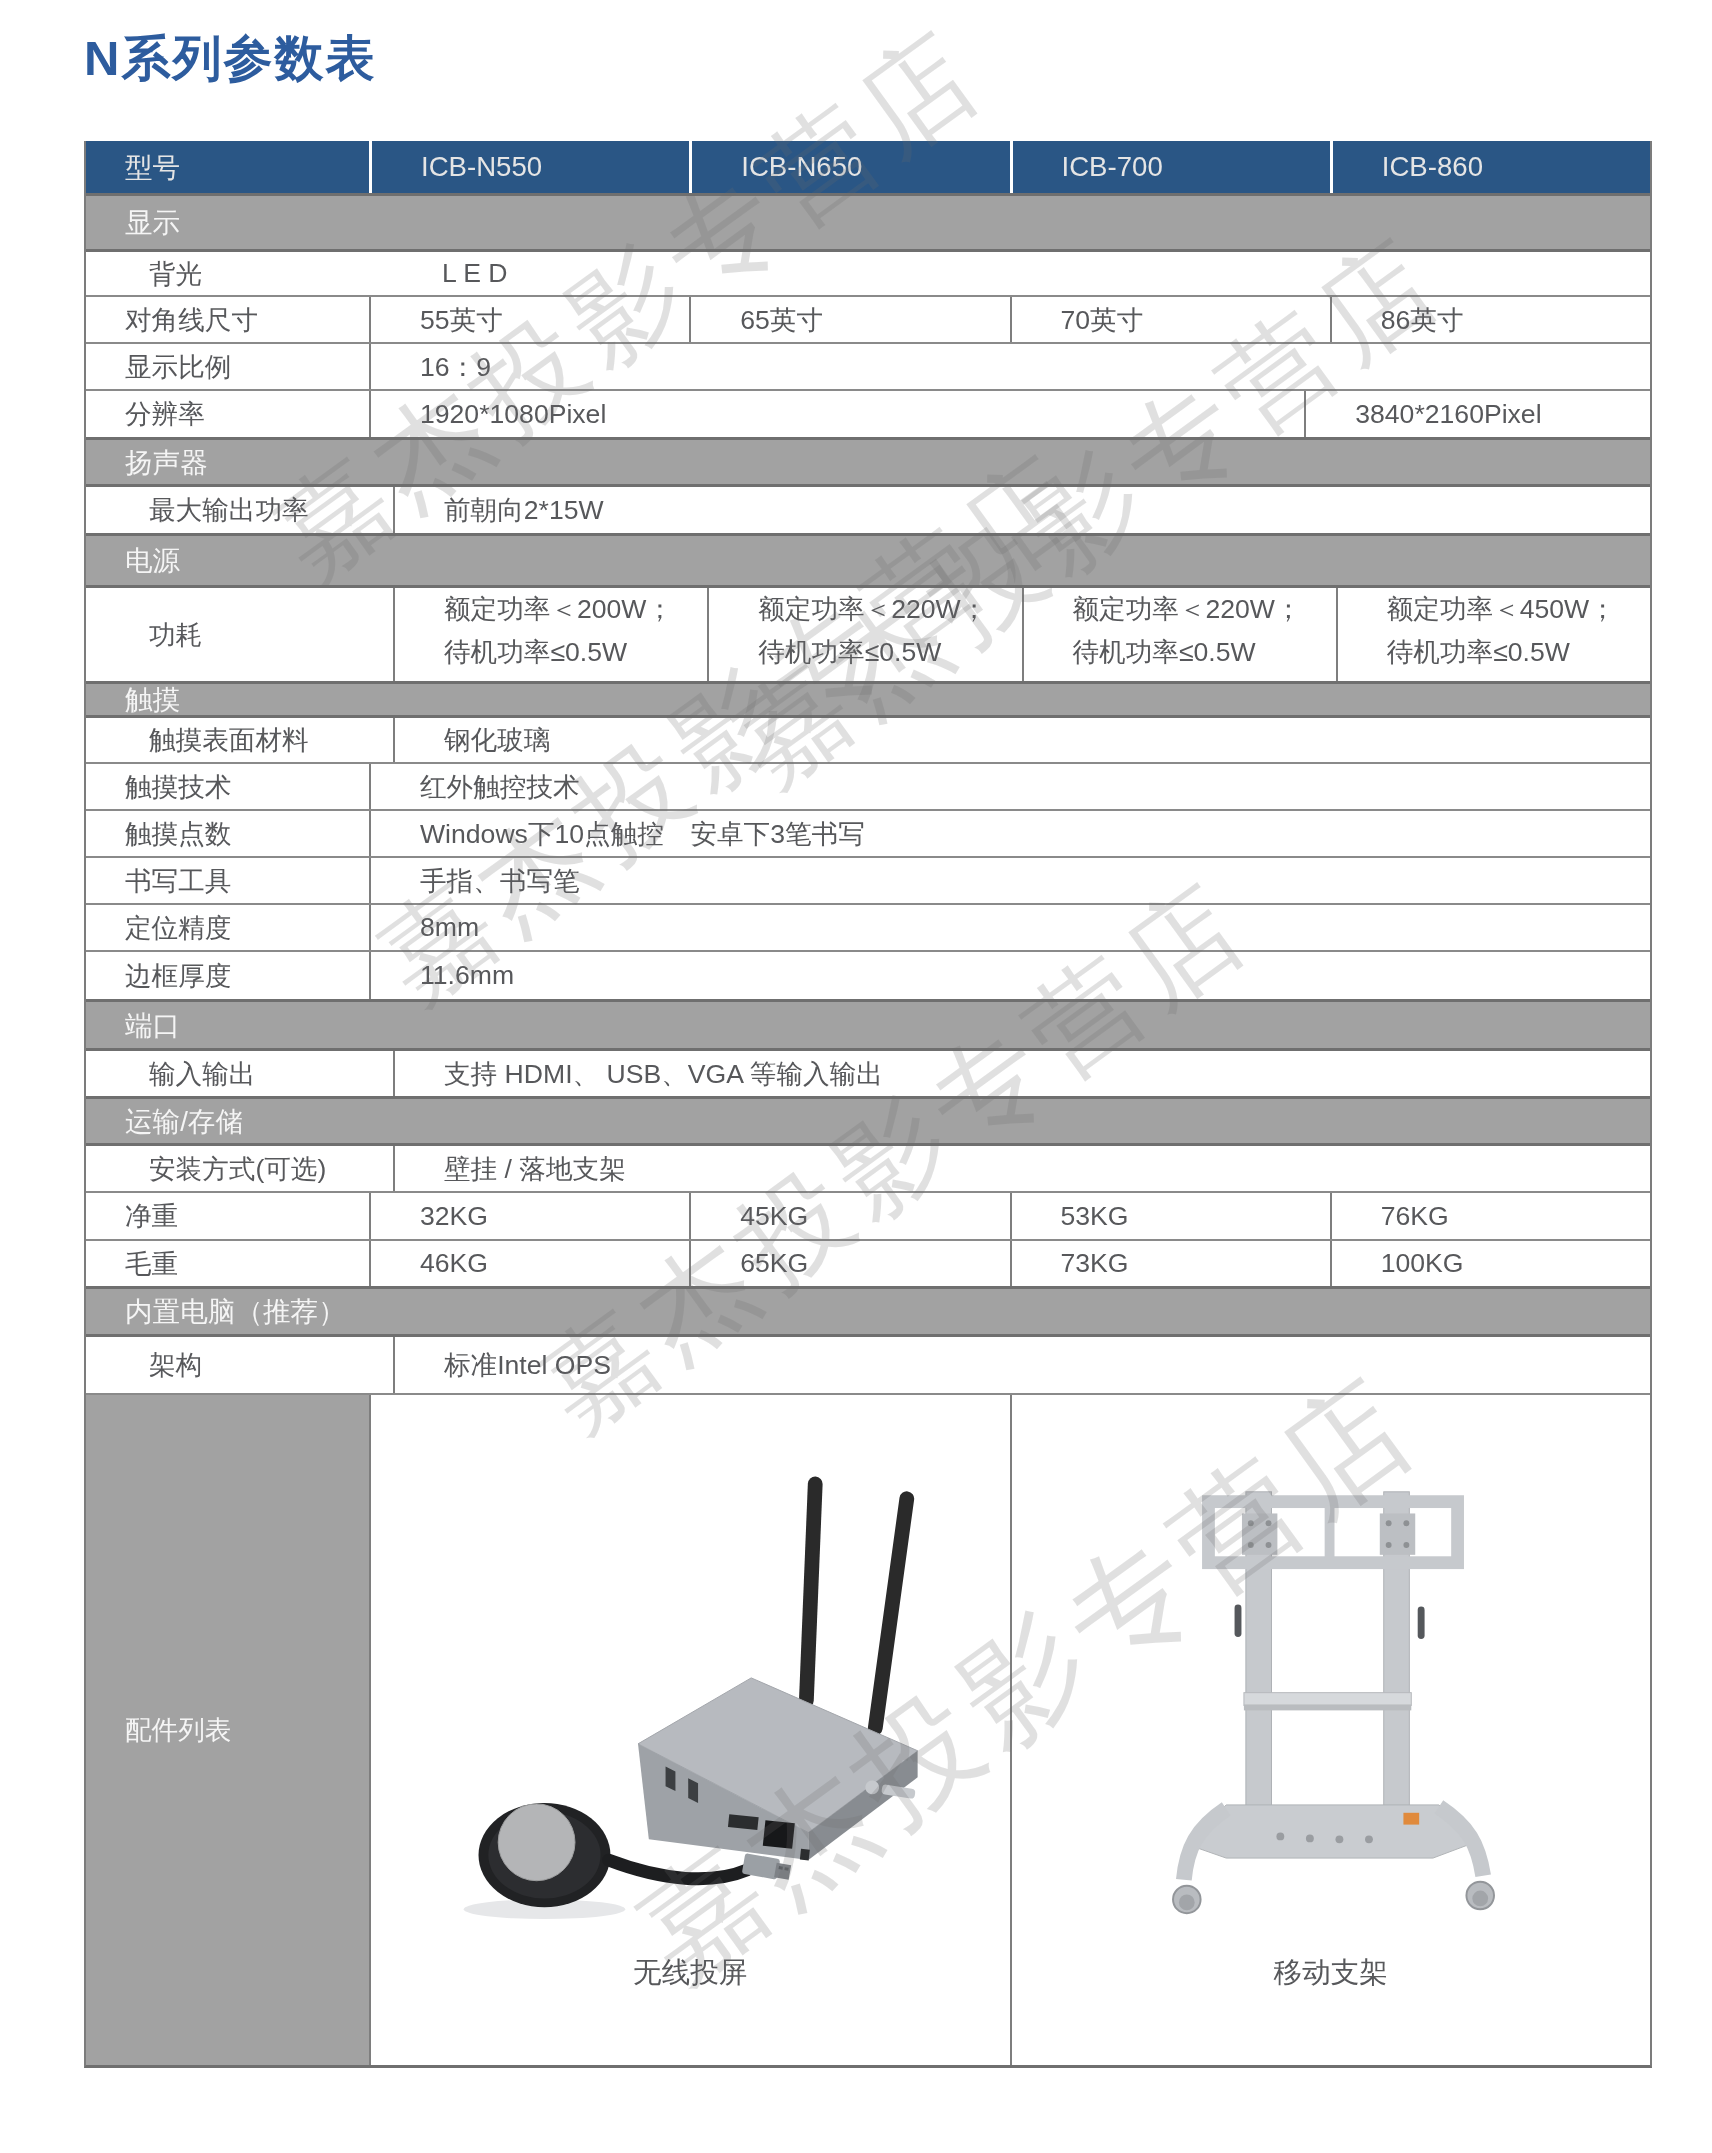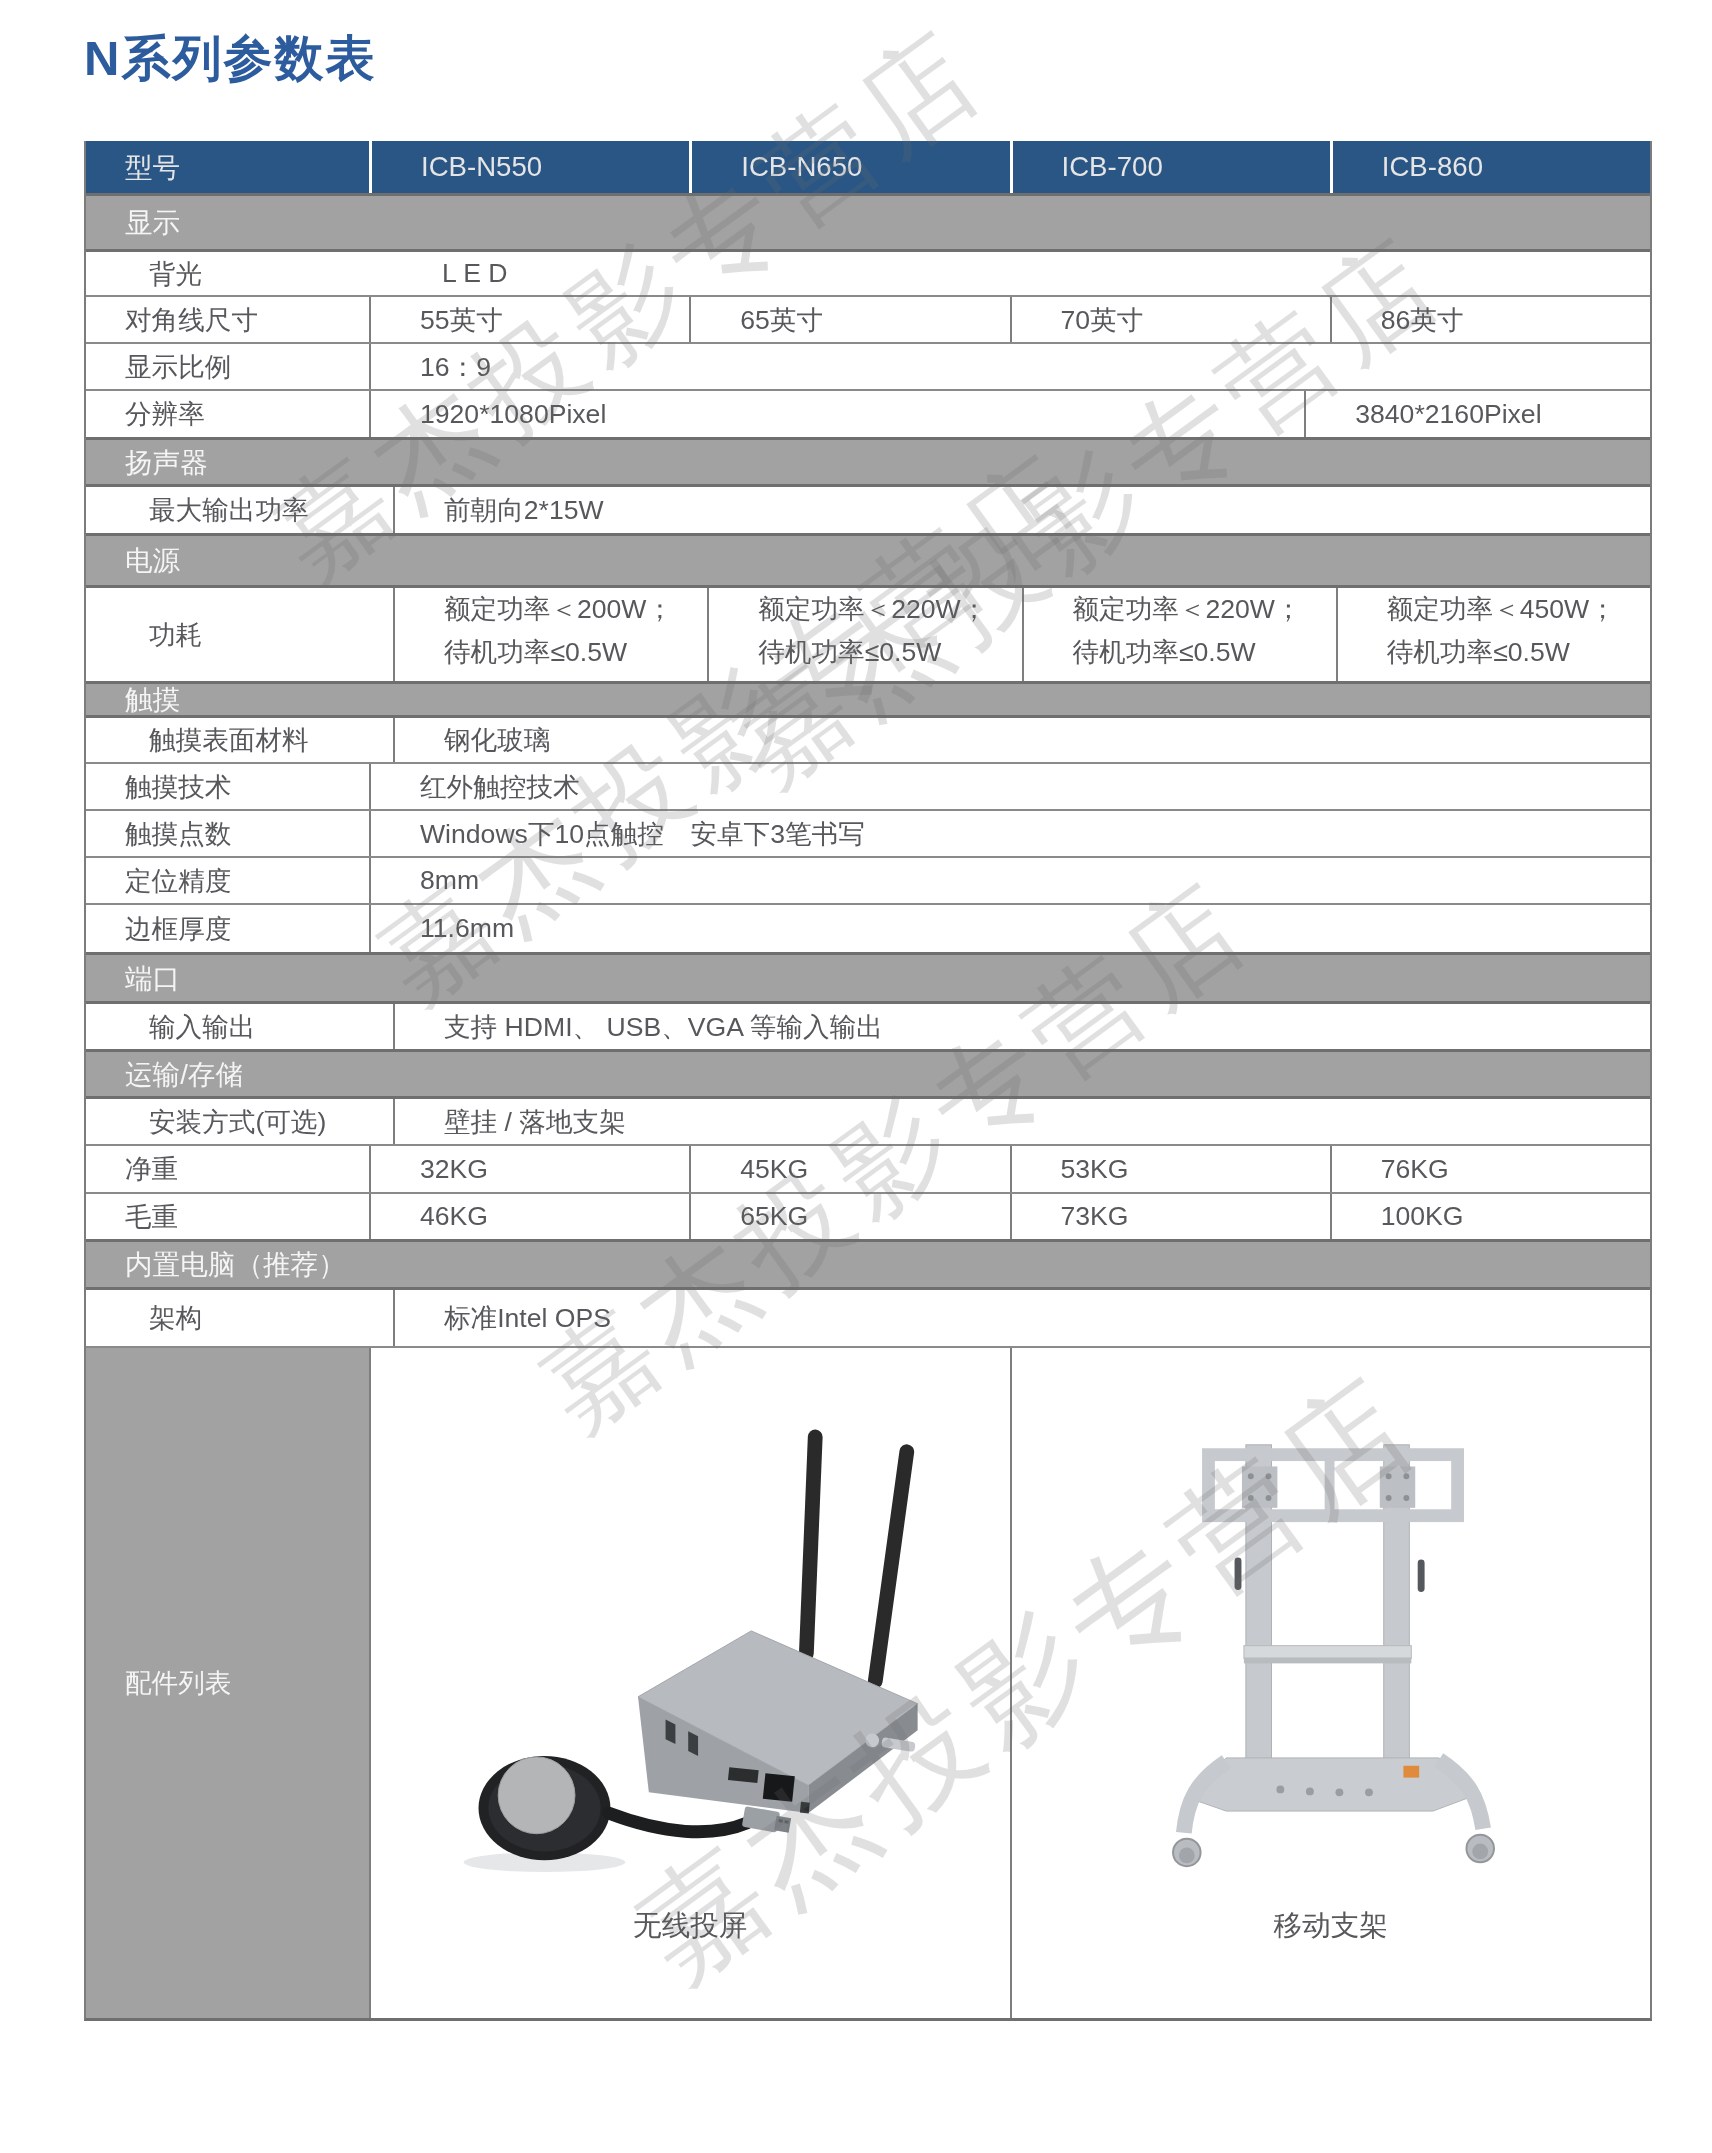--- a/index.html
+++ b/index.html
@@ -145,20 +145,24 @@
     <div class="row" style="height:47px">
       <div class="cell label">触摸技术</div>
       <div class="cell val">红外触控技术</div>
     </div>
 
     <div class="row" style="height:47px">
       <div class="cell label">触摸点数</div>
       <div class="cell val">Windows下10点触控　安卓下3笔书写</div>
     </div>
 
+    <div class="row" style="height:47px">
+      <div class="cell label">书写工具</div>
+      <div class="cell val">手指、书写笔</div>
+    </div>
 
     <div class="row" style="height:47px">
       <div class="cell label">定位精度</div>
       <div class="cell val">8mm</div>
     </div>
 
     <div class="row" style="height:49px">
       <div class="cell label">边框厚度</div>
       <div class="cell val">11.6mm</div>
     </div>

